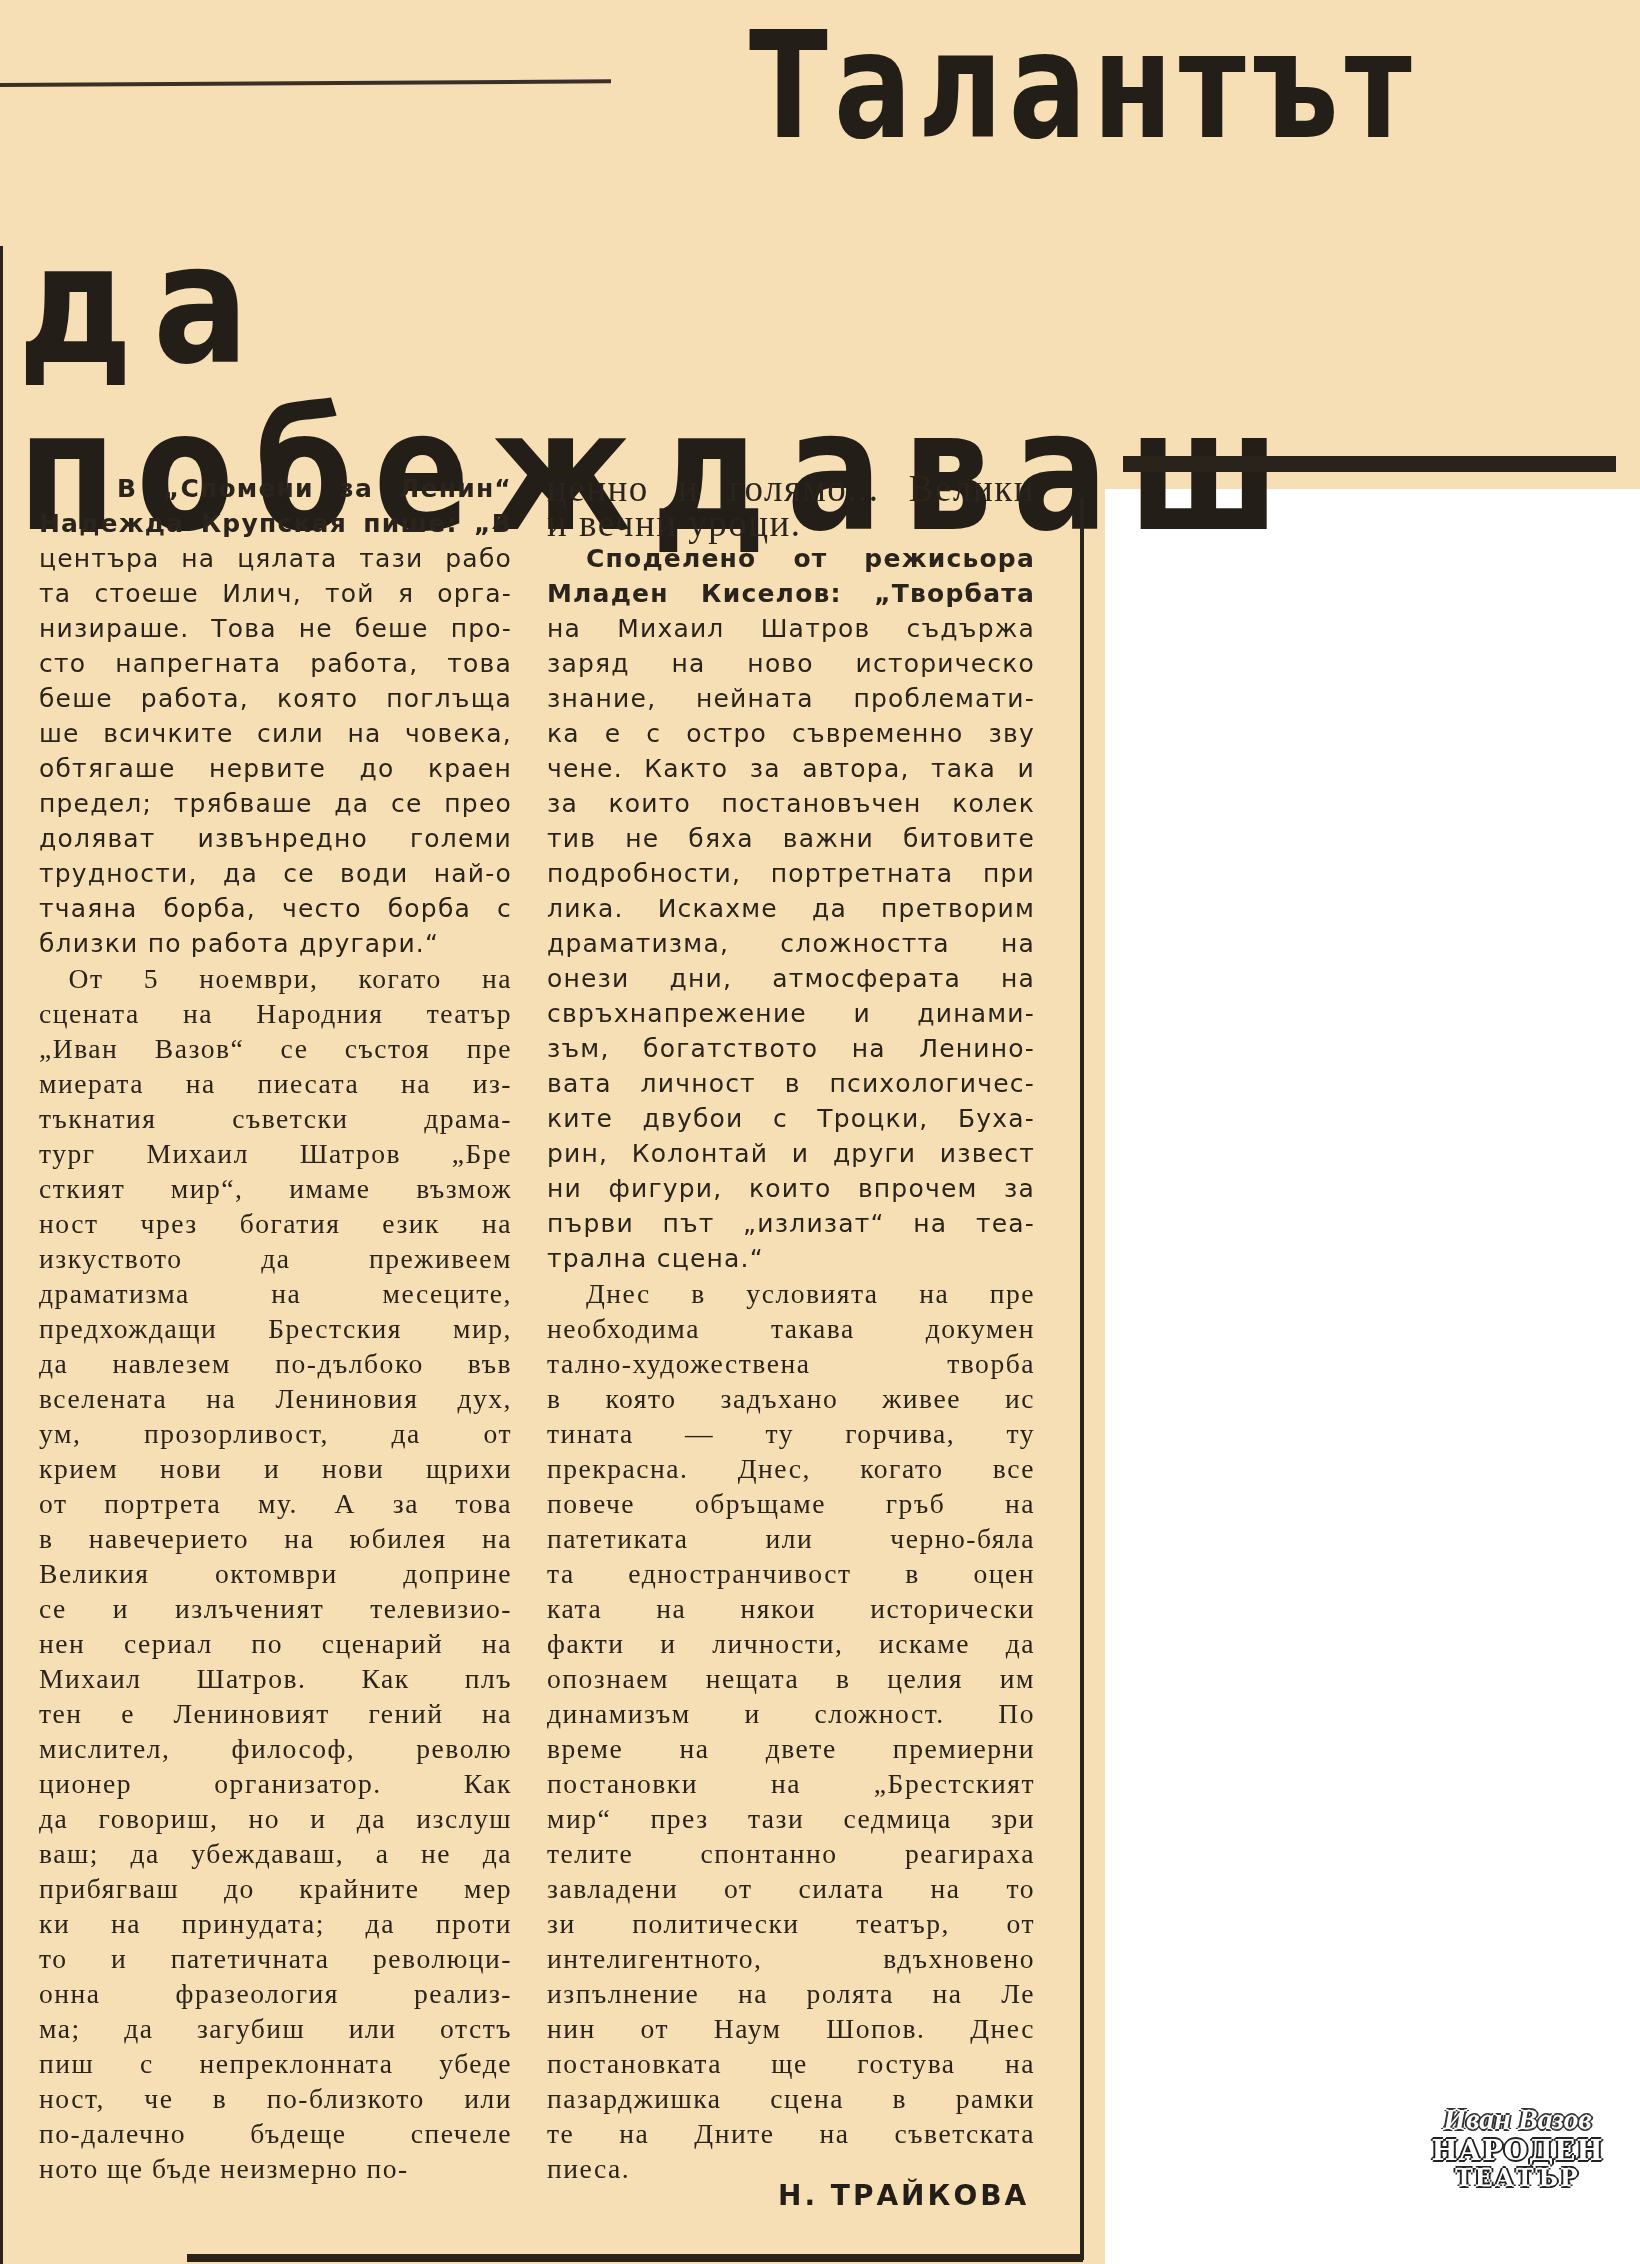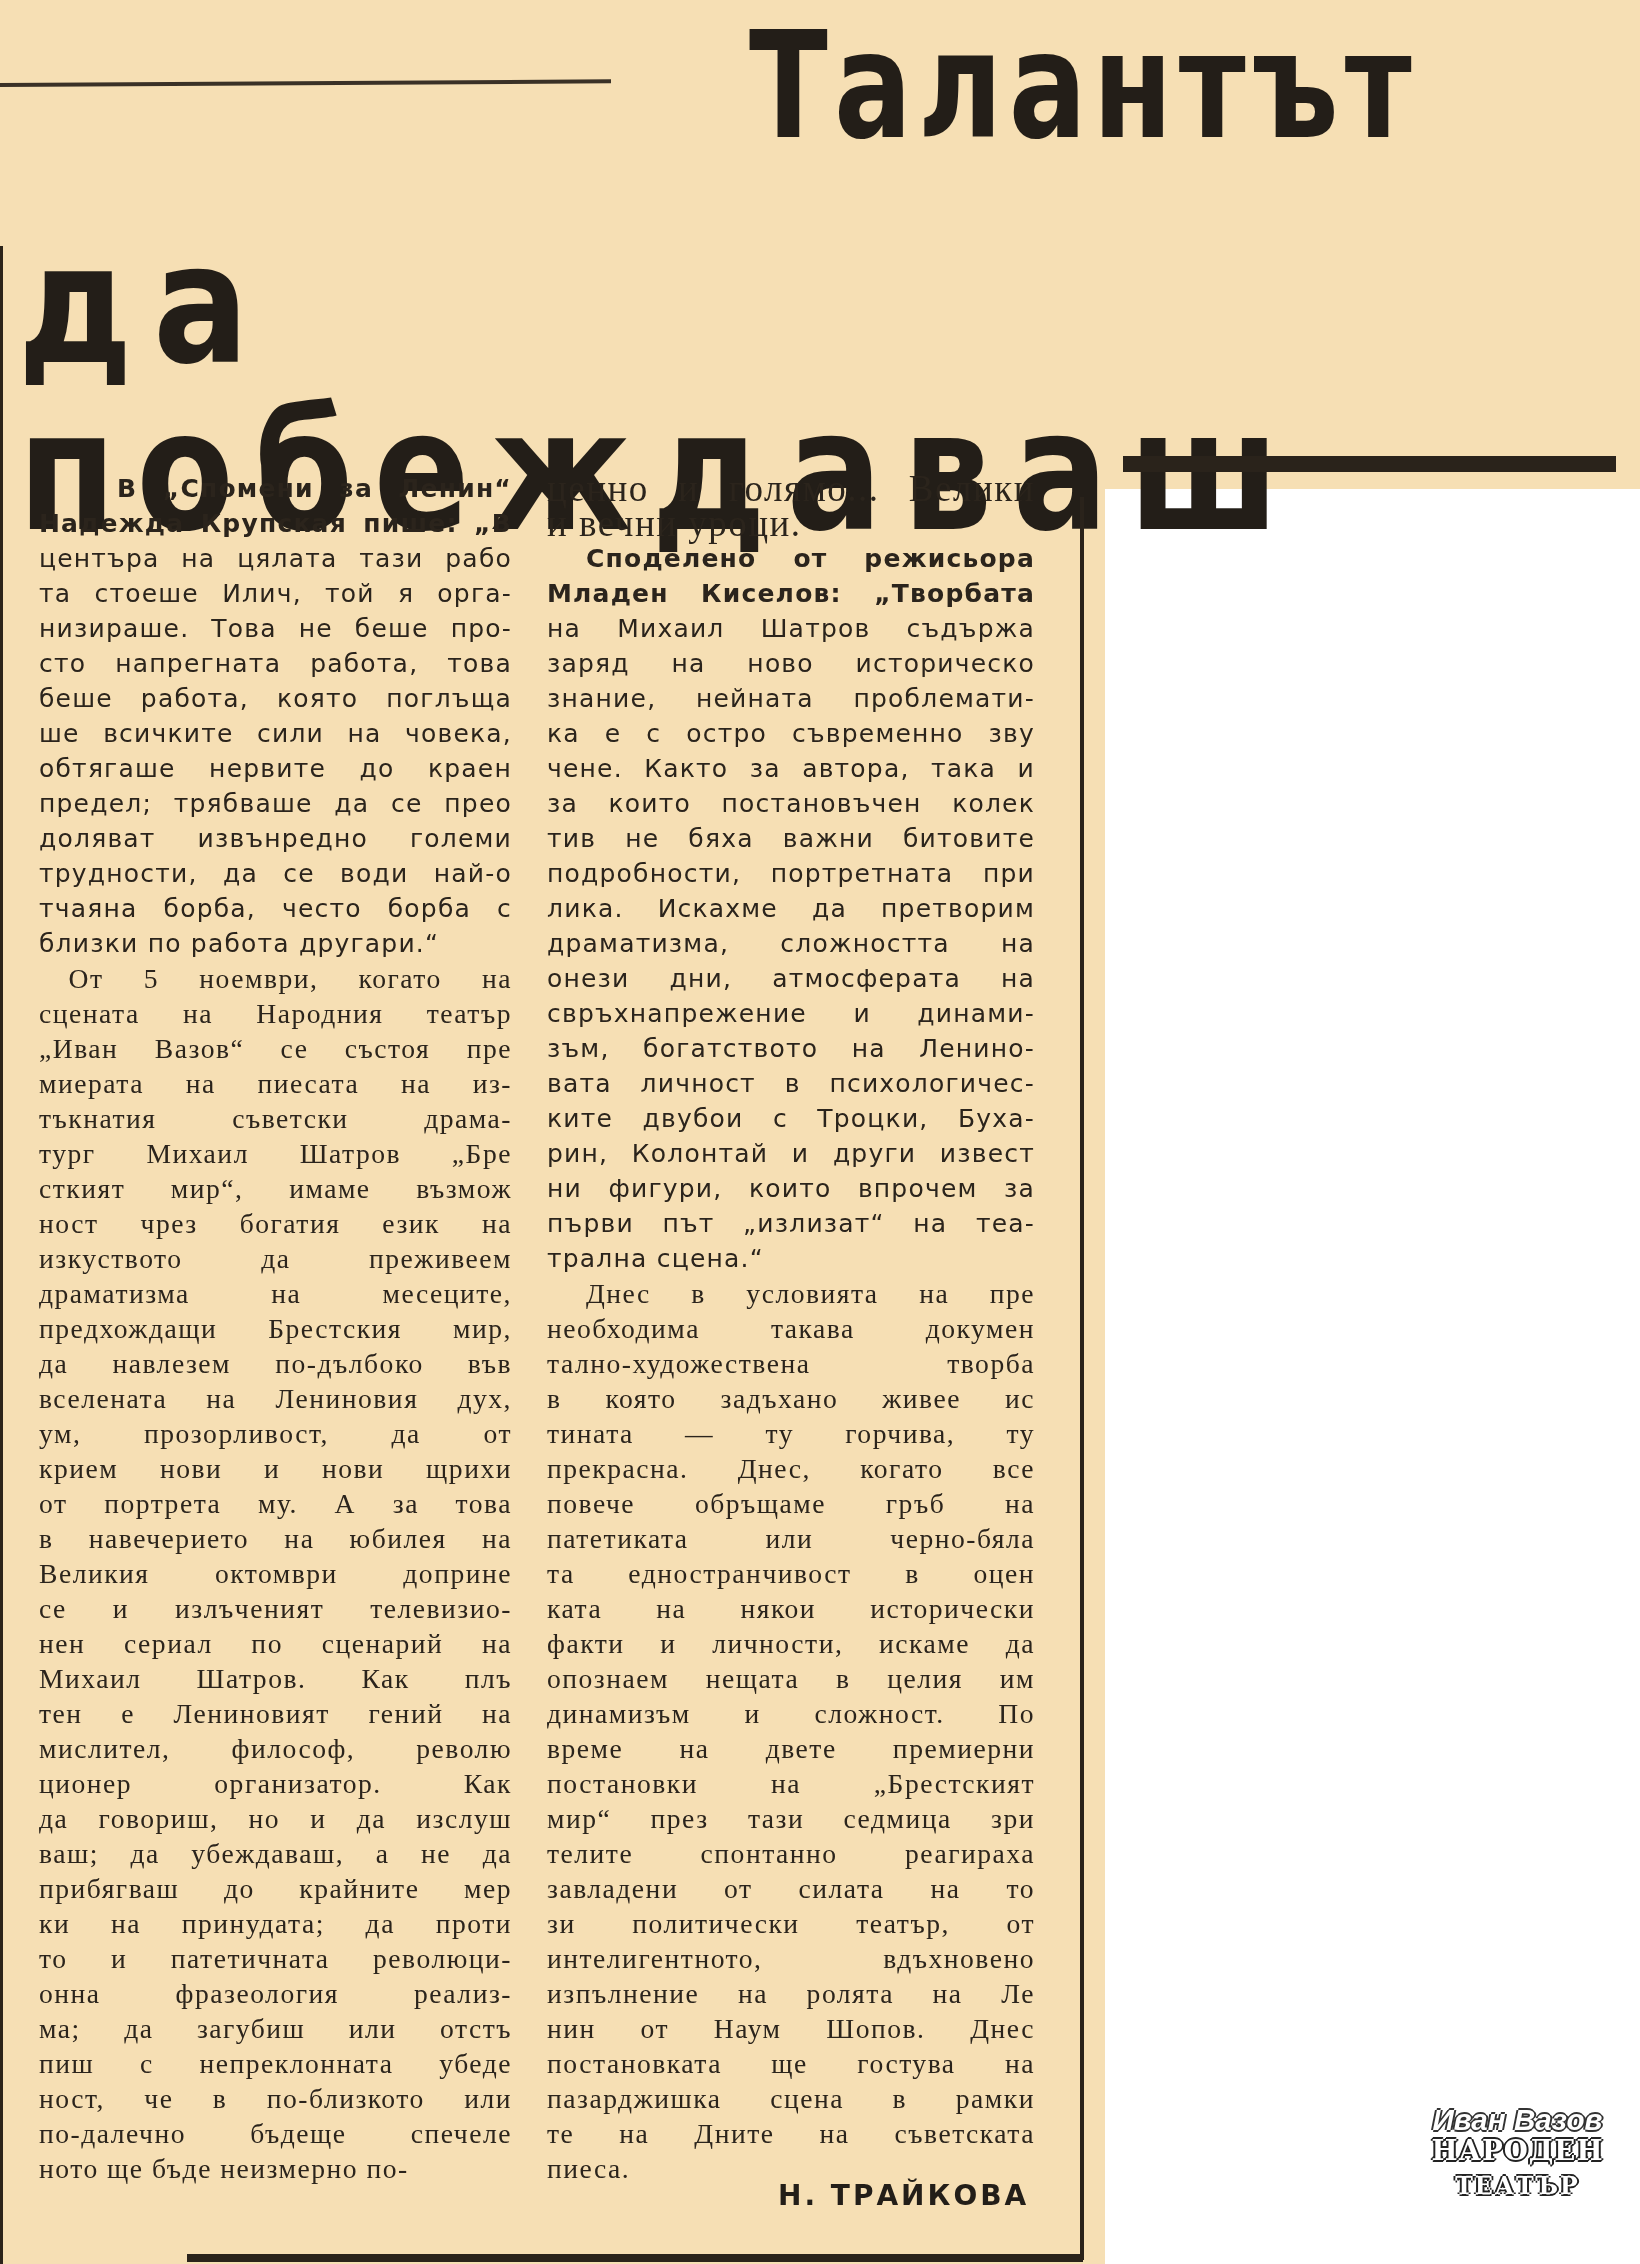--- a/index.html
+++ b/index.html
@@ -68,37 +68,36 @@
   .byline {
     position: absolute; left: 778px; top: 2179px;
     font-family: "DejaVu Sans", sans-serif; font-weight: bold;
     font-size: 28px; letter-spacing: 3px; color: #231e18;
   }
   .logo {
     position: absolute; left: 1419px; top: 2103px; width: 197px; text-align: center;
     color: #ffffff;
   }
   .logo-script {
-    font-family: Liberation Sans, sans-serif; font-style: italic; font-weight: bold;
+    font-family: Liberation Serif, serif; font-style: italic; font-weight: bold;
     font-size: 29.6px; line-height: 33px; color: #fff;
     text-shadow: -2px 0 #333, 2px 0 #333, 0 -2px #333, 0 2px #333;
     display: block;
   }
   .logo-name {
     font-family: "DejaVu Serif", serif; font-weight: bold; font-size: 27.6px; line-height: 29.6px;
     color: #fff; letter-spacing: 1px;
     text-shadow: -2px 0 #222, 2px 0 #222, 0 -2px #222, 0 2px #222, -1px -1px #222, 1px 1px #222;
     display: block;
   }
   .logo-sub {
     font-family: "DejaVu Serif", serif; font-weight: bold; font-size: 23.6px; line-height: 25.6px;
     color: #fff; letter-spacing: 2px;
     text-shadow: -2px 0 #222, 2px 0 #222, 0 -2px #222, 0 2px #222;
     display: block;
-    margin-top: 8px;
   }
 </style>
 </head>
 <body>
 
 <div class="paper"></div>
 <div class="paper-col"></div>
 <div class="paper-right-strip"></div>
 
 <div class="top-rule"></div>

